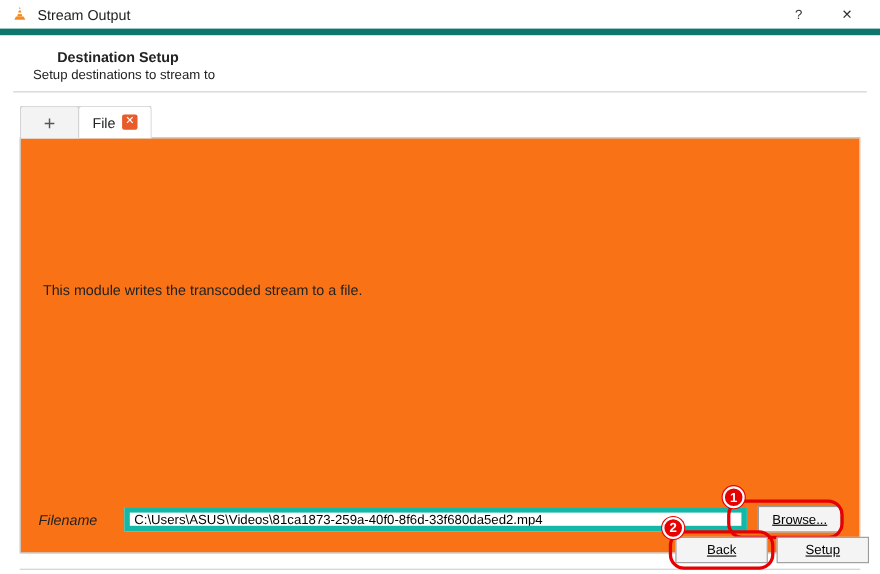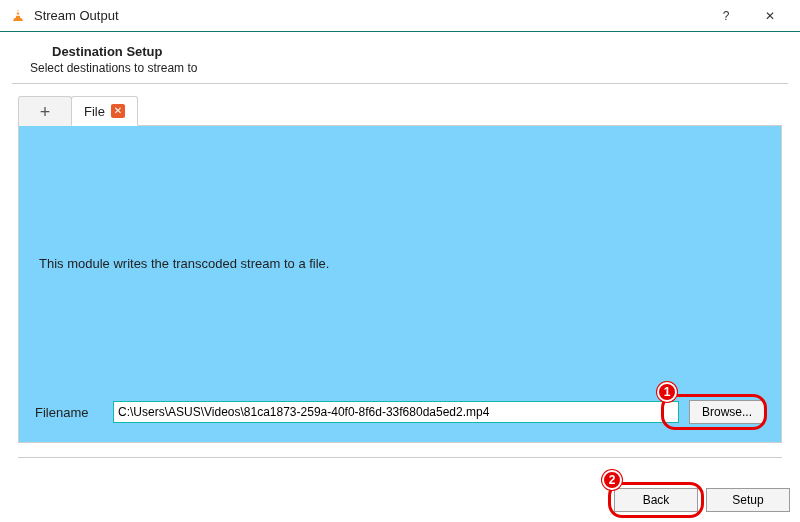--- a/index.html
+++ b/index.html
@@ -10,21 +10,21 @@
     font-size:12px;
     color:#222;
     background:#fff;
     position:relative;
   }
   .titlebar {
     height:32px;
     display:flex;
     align-items:center;
     padding:0 8px 0 10px;
-    border-bottom:1px solid #0f766e;
+    border-bottom:6px solid #0f766e;
   }
   .cone-icon { width:16px; height:16px; margin-right:8px; flex:0 0 auto; }
   .title-text { flex:1 1 auto; font-size:13px; }
   .tb-btn { width:44px; height:32px; display:flex; align-items:center; justify-content:center; color:#333; }
   .content { padding:8px 10px 0 10px; }
   .section-heading { font-weight:600; font-size:13px; margin:4px 0 0 4px;padding-left:38px; }
   .section-sub { font-size:12px; margin:2px 0 8px 20px; }
   .hr { height:1px; background:#ccc; margin:2px 2px 0 2px; }
   .tabs-row {
     display:flex; align-items:flex-end; gap:0;
@@ -48,45 +48,45 @@
     margin-left:-1px; font-size:13px;justify-content:flex-end;
   }
   .tab-close {
     width:14px; height:14px; background:#e85b2a;
     display:flex; align-items:center; justify-content:center;
     color:#fff; font-size:10px; line-height:1; border-radius:2px;
   }
   .panel {
     margin:0 8px 0 8px;
     border:1px solid #cfcfcf;
-    height:318px; position:relative;
+    height:378px; position:relative;
     padding:18px 16px 2px 16px;
     margin-top:-1px;
-    background:#7dd3fc;
+    background:#f97316;
   }
   .module-desc { position:absolute; top:130px; left:20px; font-size:13px; }
   .file-row {
     position:absolute; left:16px; right:16px; bottom:18px;
     display:flex; align-items:center; gap:10px;
   }
-  .lbl-filename { width:68px; font-size:13px; }
+  .lbl-filename { width:68px; font-size:13px;font-style:italic; }
   .input-filename {
     flex:1 1 auto;
     height:22px;
-    border:1px solid #14b8a6;
+    border:5px solid #14b8a6;
     padding:1px 4px;
     font-family:inherit; font-size:12px;
     background:#fff;
   }
   .btn {
     height:24px; min-width:76px;
     border:1px solid #9a9a9a;
     background:#f4f4f4;
     font-family:inherit; font-size:12px;
-    padding:0 10px; cursor:pointer;
+    padding:0 10px; cursor:pointer;text-decoration:underline;
   }
   .callout-red {
     border:3px solid #e60000;
     border-radius:14px;
     position:absolute;
     pointer-events:none;
   }
   .badge {
     width:20px; height:20px;
     background:#e60000;
@@ -120,21 +120,21 @@
     <rect x="5.5" y="6.4" width="5" height="1.4" fill="#fff"></rect>
     <polygon points="3,13 13,13 11.5,10 4.5,10" fill="#f78b1f"></polygon>
   </svg>
   <div class="title-text">Stream Output</div>
   <div class="tb-btn">?</div>
   <div class="tb-btn">✕</div>
 </div>
 
 <div class="content">
   <div class="section-heading">Destination Setup</div>
-  <div class="section-sub">Select destinations to stream to</div>
+  <div class="section-sub">Setup destinations to stream to</div>
   <div class="hr"></div>
 
   <div class="tabs-row">
     <div class="tab-add">+</div>
     <div class="tab-file">
       <span>File</span>
       <span class="tab-close">✕</span>
     </div>
   </div>
 

